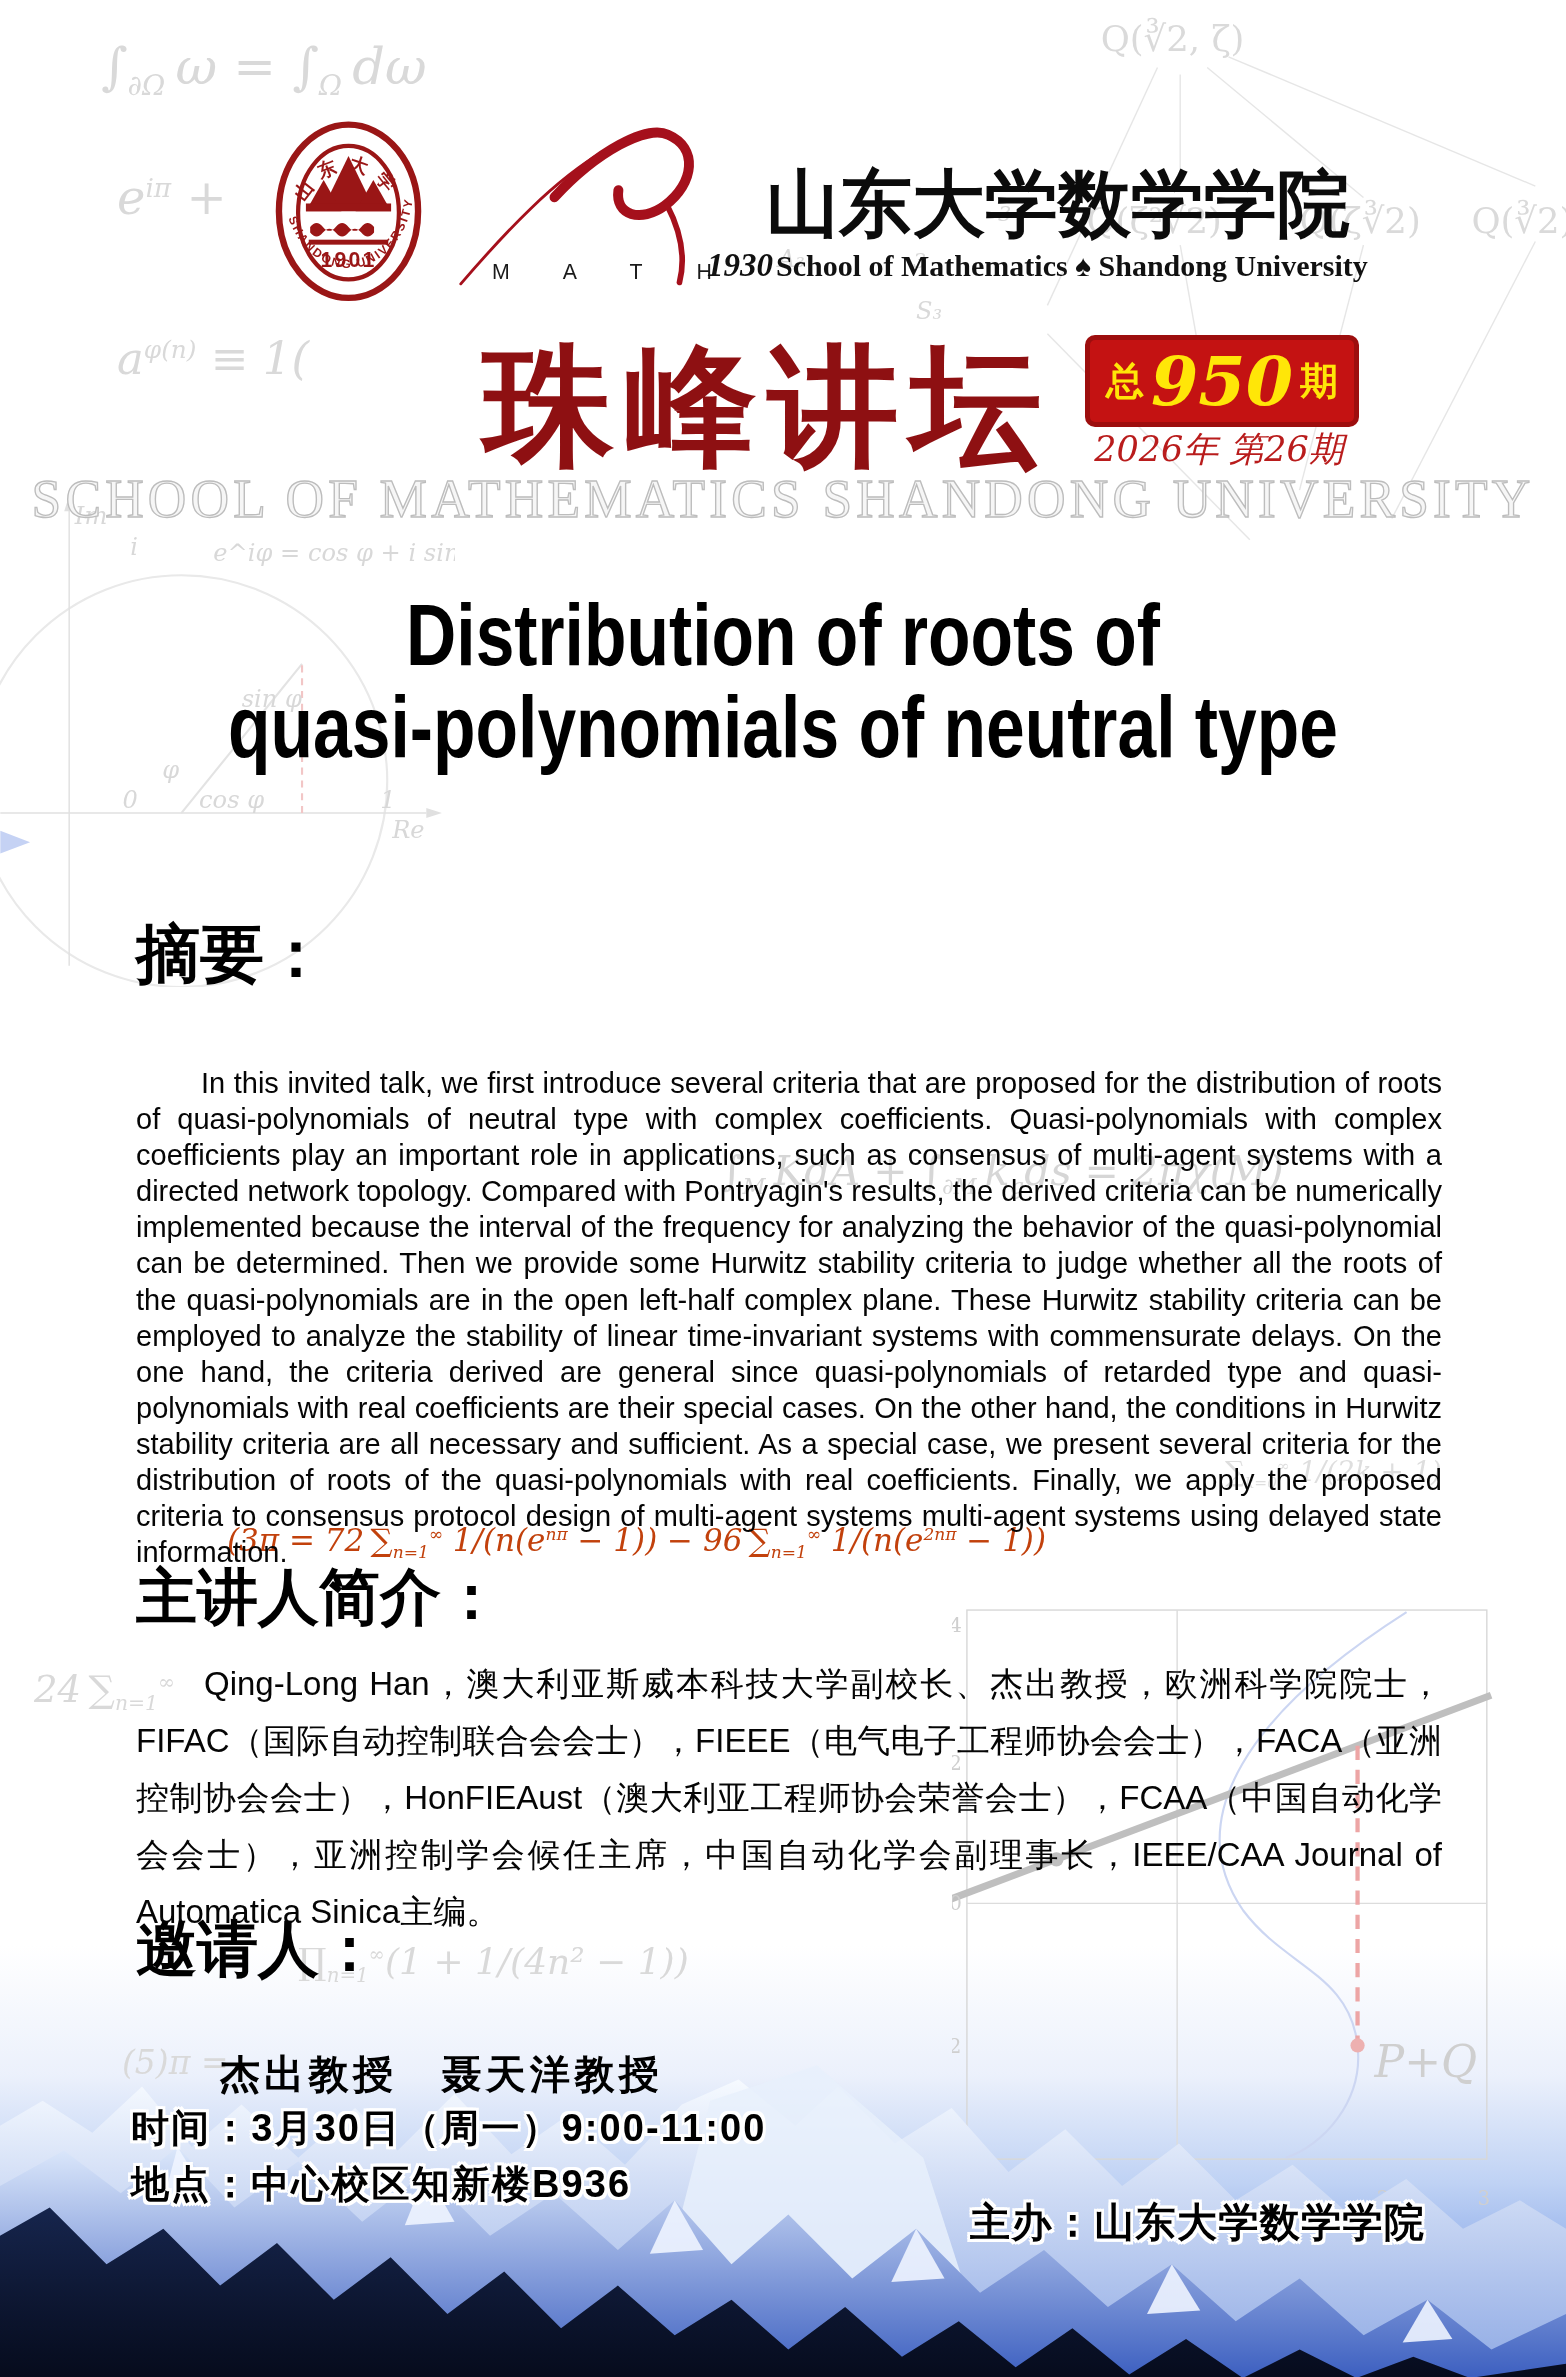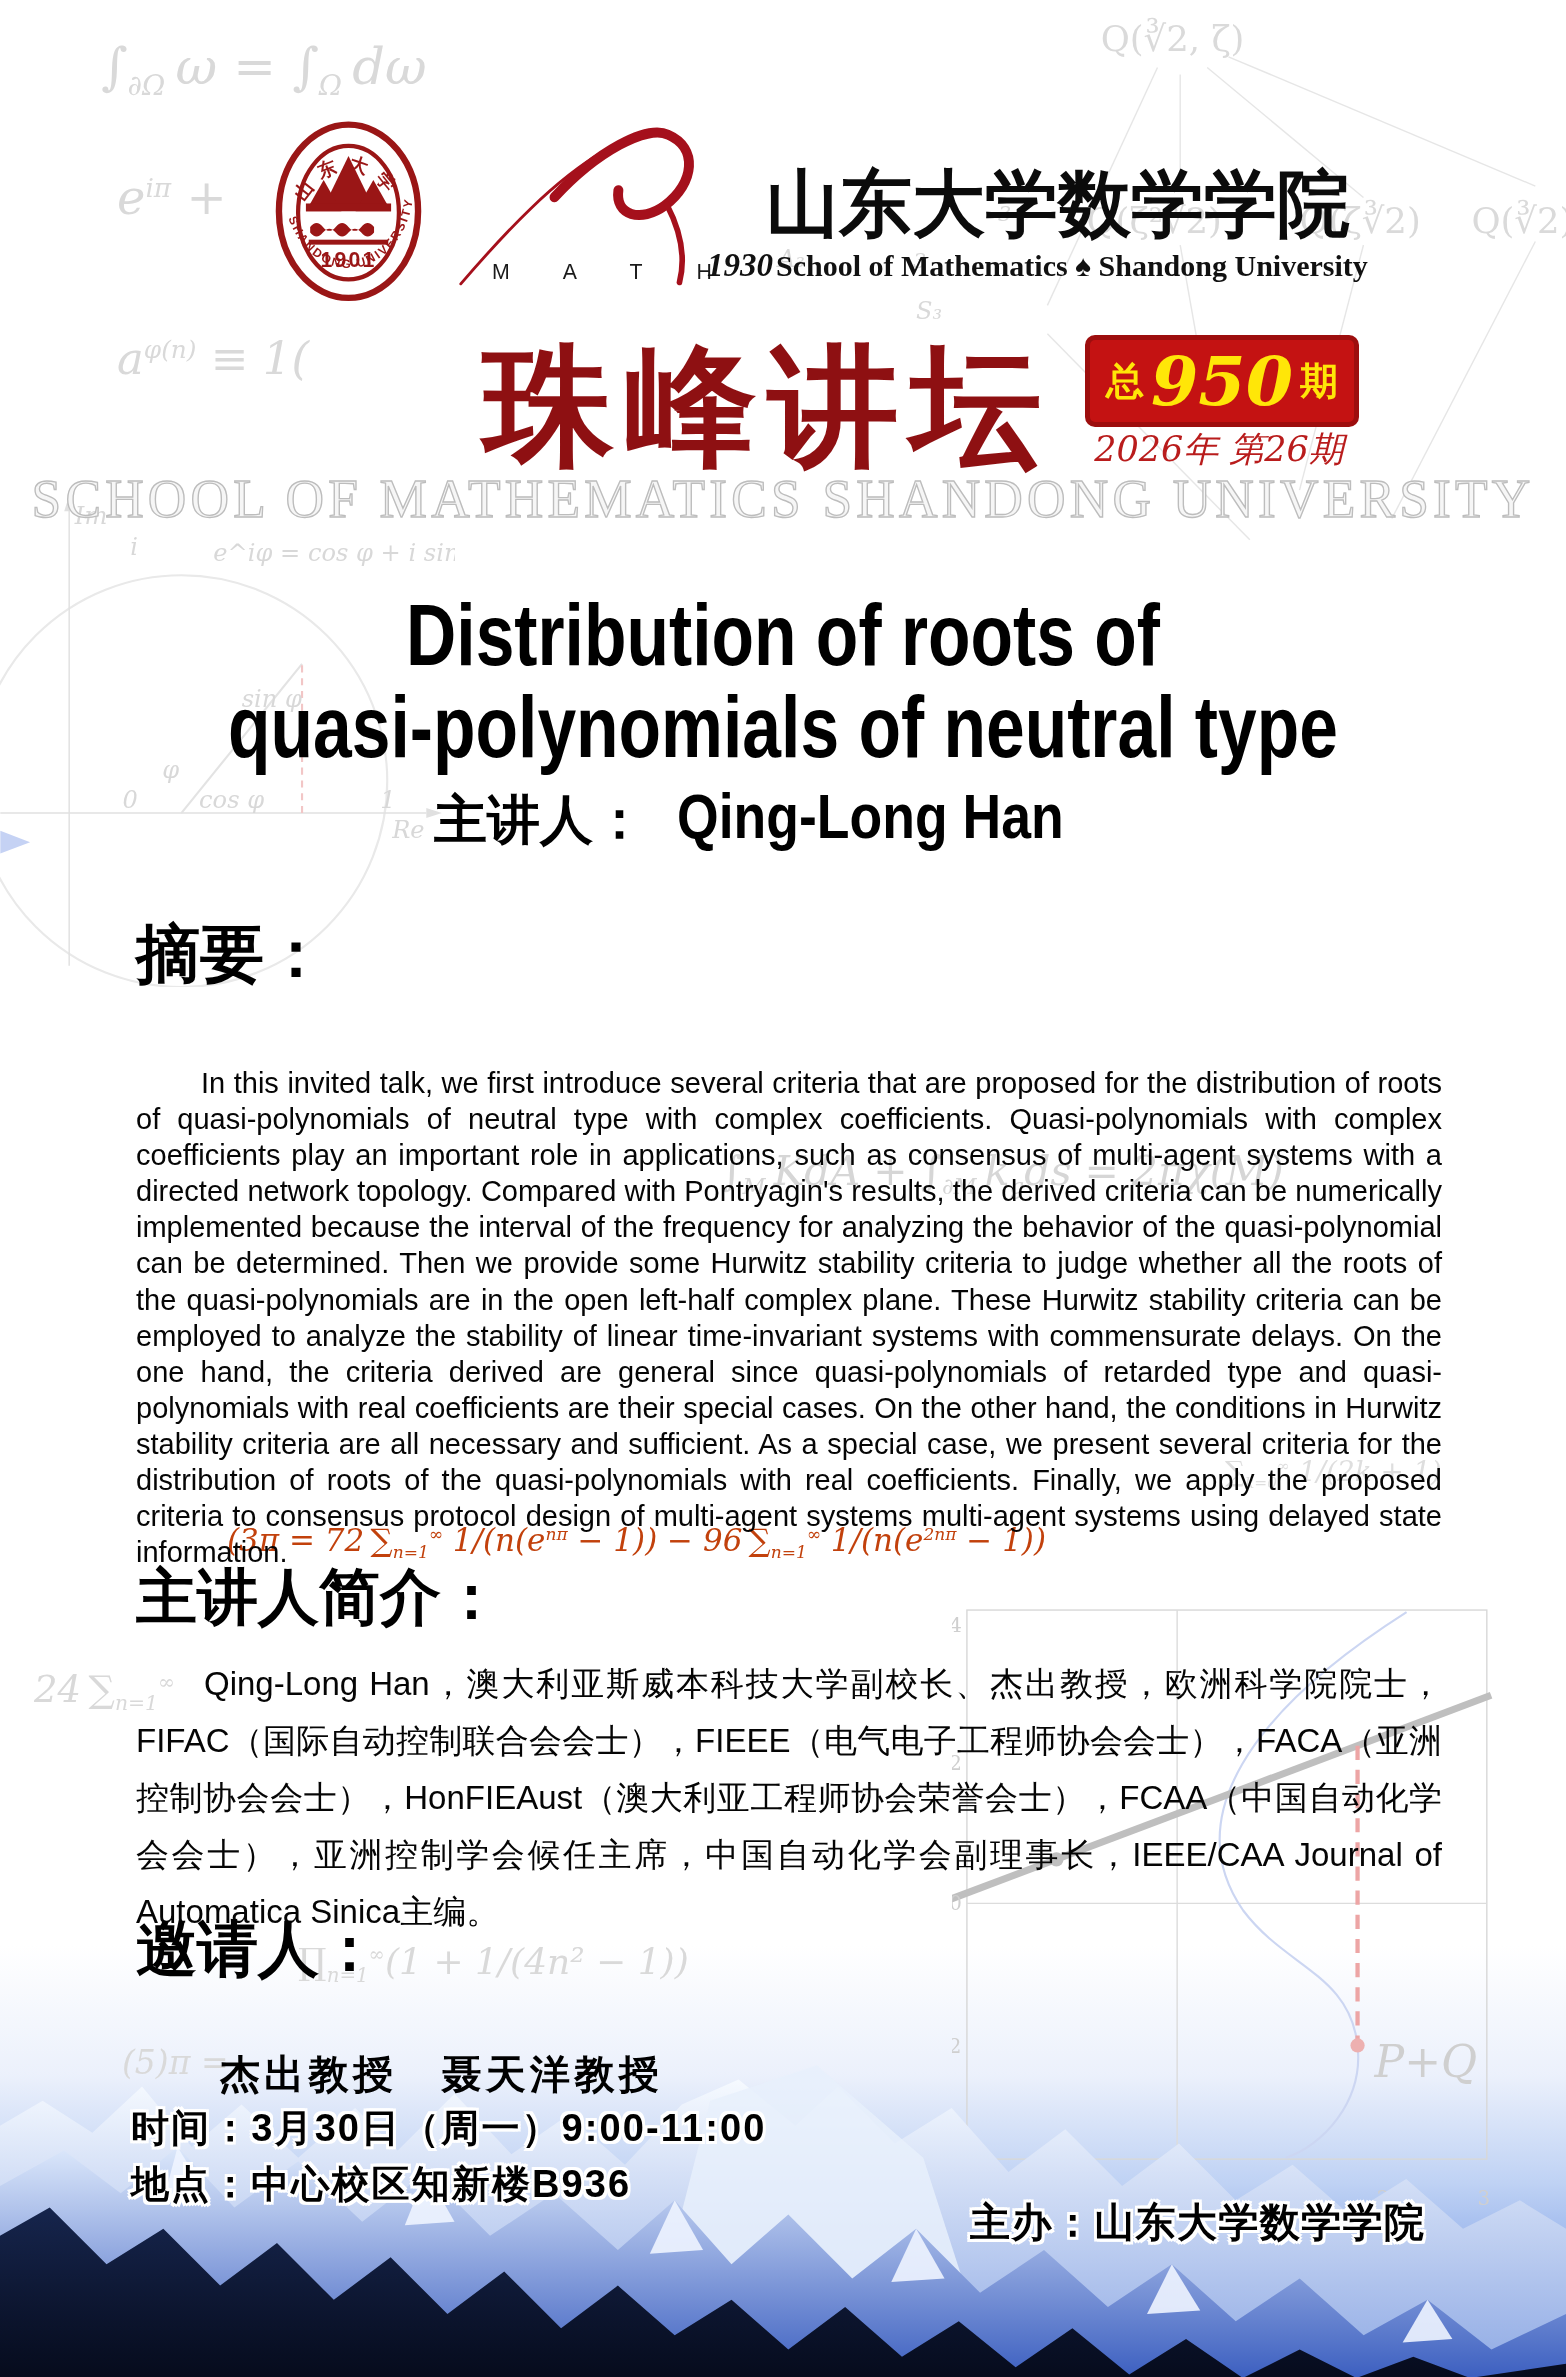--- a/index.html
+++ b/index.html
@@ -222,24 +222,20 @@
     <span class="badge-small">总</span>
     <span class="badge-num">950</span>
     <span class="badge-small">期</span>
   </div>
   <div class="abs issue">2026年 第26期</div>
   <div class="abs banner-en">SCHOOL OF MATHEMATICS  SHANDONG UNIVERSITY</div>
 
   <div class="abs talk-title t1">Distribution of roots of</div>
   <div class="abs talk-title t2">quasi-polynomials of neutral type</div>
 
-  <div class="abs speaker-row">
-    <span class="brush speaker-label">主讲人：</span>
-    <span class="speaker-name">Qing-Long Han</span>
-  </div>
 
   <div class="sec-label abstract-label">摘要：</div>
   <div class="abs abstract-text">In this invited talk, we first introduce several criteria that are proposed for the distribution of roots of quasi-polynomials of neutral type with complex coefficients. Quasi-polynomials with complex coefficients play an important role in applications, such as consensus of multi-agent systems with a directed network topology. Compared with Pontryagin's results, the derived criteria can be numerically implemented because the interval of the frequency for analyzing the behavior of the quasi-polynomial can be determined. Then we provide some Hurwitz stability criteria to judge whether all the roots of the quasi-polynomials are in the open left-half complex plane. These Hurwitz stability criteria can be employed to analyze the stability of linear time-invariant systems with commensurate delays. On the one hand, the criteria derived are general since quasi-polynomials of retarded type and quasi-polynomials with real coefficients are their special cases. On the other hand, the conditions in Hurwitz stability criteria are all necessary and sufficient. As a special case, we present several criteria for the distribution of roots of the quasi-polynomials with real coefficients. Finally, we apply the proposed criteria to consensus protocol design of multi-agent systems multi-agent systems using delayed state information.</div>
 
   <div class="sec-label bio-label">主讲人简介：</div>
   <div class="abs bio-text">Qing-Long Han，澳大利亚斯威本科技大学副校长、杰出教授，欧洲科学院院士，FIFAC（国际自动控制联合会会士），FIEEE（电气电子工程师协会会士），FACA（亚洲控制协会会士），HonFIEAust（澳大利亚工程师协会荣誉会士），FCAA（中国自动化学会会士），亚洲控制学会候任主席，中国自动化学会副理事长，IEEE/CAA Journal of Automatica Sinica主编。</div>
 
   <div class="sec-label invite-label">邀请人：</div>
   <div class="abs invite-names">杰出教授　聂天洋教授</div>
 

